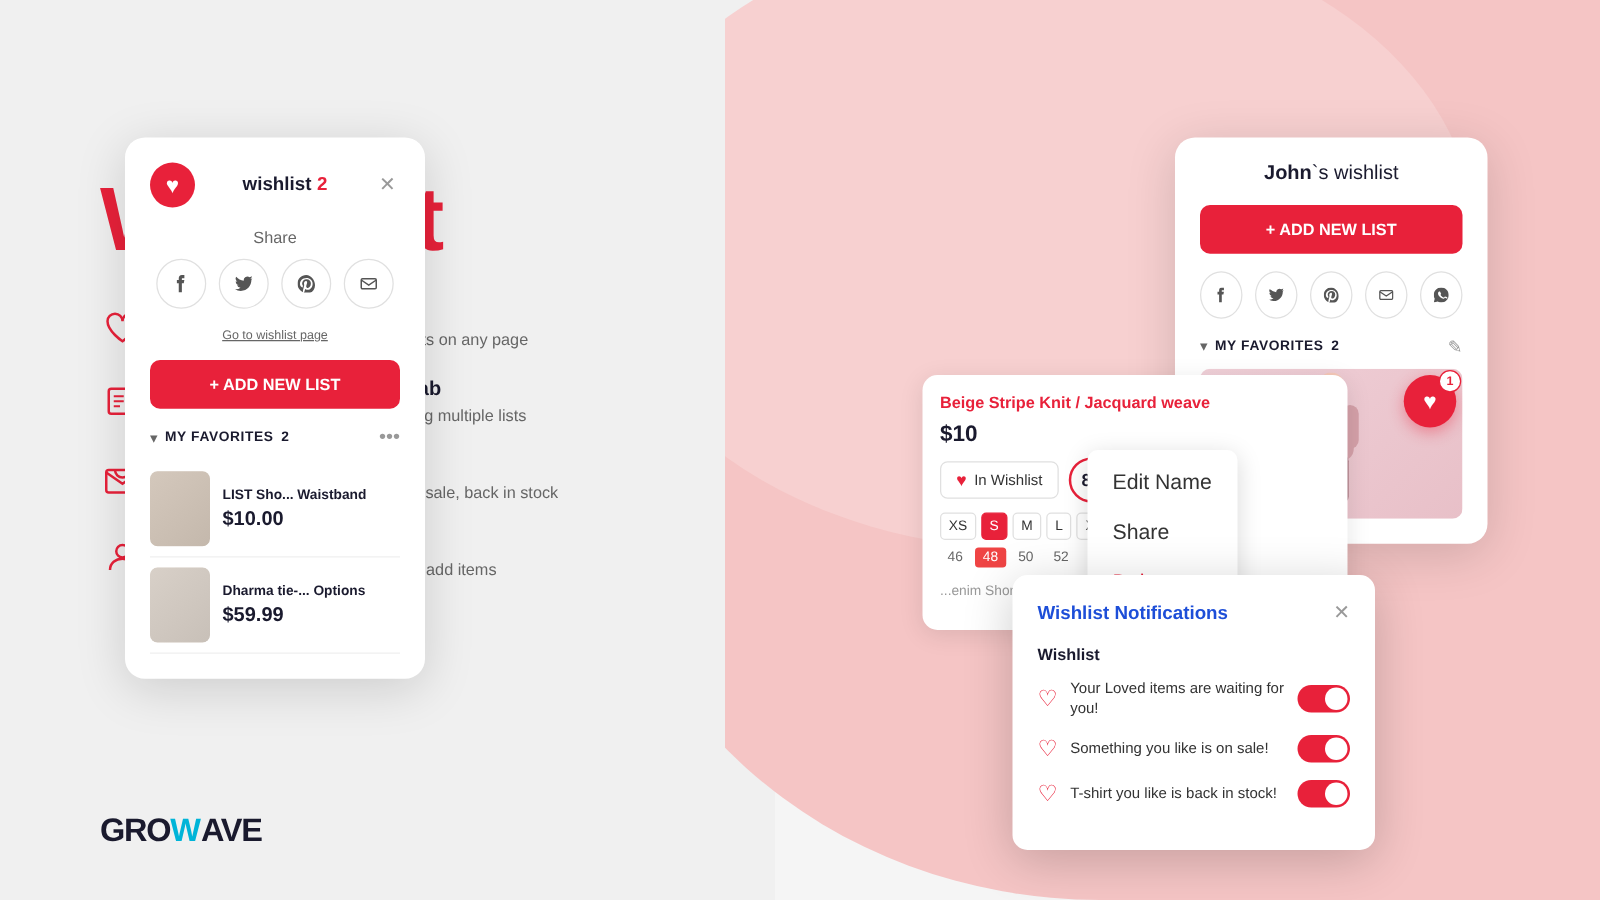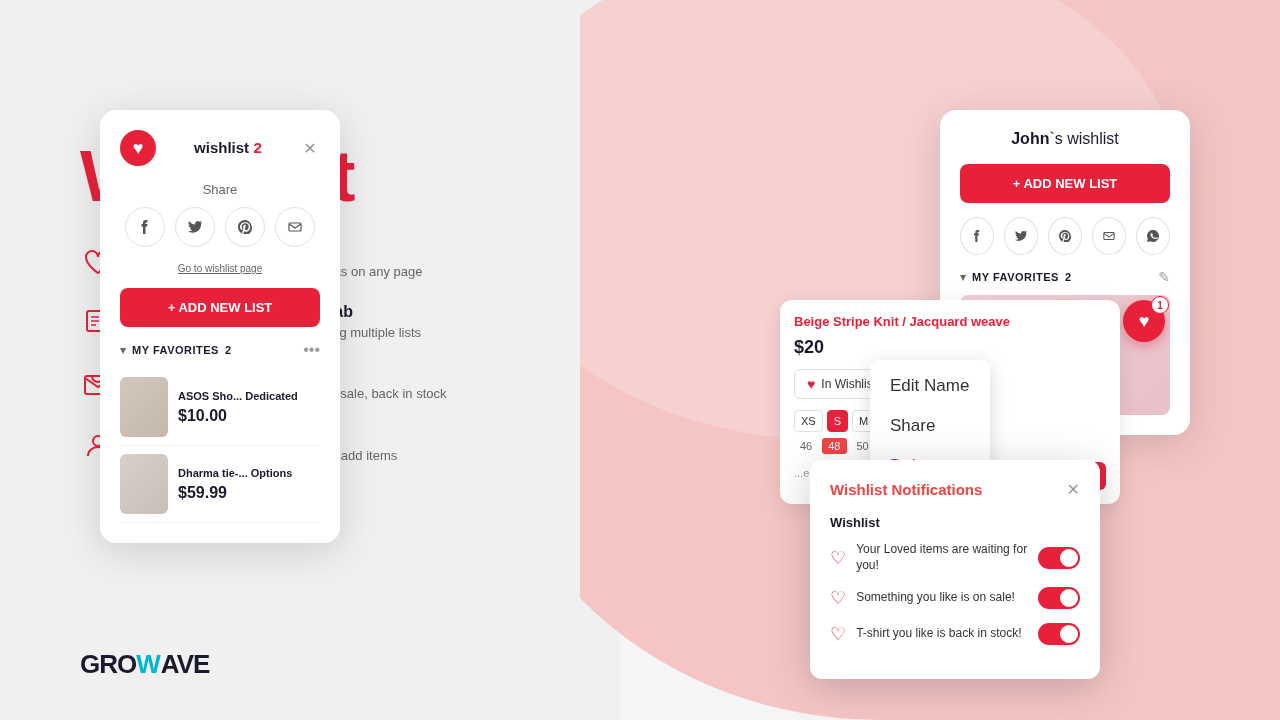--- a/index.html
+++ b/index.html
@@ -475,21 +475,21 @@
     .notif-header {
       display: flex;
       align-items: center;
       justify-content: space-between;
       margin-bottom: 16px;
     }
 
     .notif-title {
       font-size: 15px;
       font-weight: 700;
-      color: #ef4444;
+      color: #1d4ed8;
     }
 
     .notif-close {
       color: #999;
       font-size: 16px;
       cursor: pointer;
       background: none;
       border: none;
     }
 
@@ -725,21 +725,21 @@
         <span style="font-size:11px; font-weight:700; color:#1a1a2e;">2</span>
       </div>
       <span class="three-dots">•••</span>
     </div>
 
     <div class="product-item">
       <div class="product-img">
         <div style="width:100%;height:100%;background:linear-gradient(135deg,#d4c8bc,#c4b8ac);border-radius:6px;"></div>
       </div>
       <div class="product-info">
-        <h4>ASOS Sho... Dedicated</h4>
+        <h4>LIST Sho... Waistband</h4>
         <span class="price">$10.00</span>
       </div>
     </div>
 
     <div class="product-item">
       <div class="product-img">
         <div style="width:100%;height:100%;background:linear-gradient(135deg,#d8d0c8,#c8c0b8);border-radius:6px;"></div>
       </div>
       <div class="product-info">
         <h4>Dharma tie-... Options</h4>
@@ -814,23 +814,23 @@
       </svg>
     </div>
 
     <div class="heart-floating" style="position:absolute; right:5px; top:5px;">
       <span style="color:white; font-size:18px;">♥</span>
       <div class="heart-count">1</div>
     </div>
   </div>
 </div>
 
-<div class="product-detail-card" style="position:absolute; left:780px; top:300px; width:340px; z-index:12;">
+<div class="product-detail-card" style="position:absolute; left:738px; top:300px; width:340px; z-index:12;">
   <div class="product-detail-name">Beige Stripe Knit / Jacquard weave</div>
-  <div class="product-detail-price">$20</div>
+  <div class="product-detail-price">$10</div>
 
   <div class="product-detail-row">
     <div class="in-wishlist-btn">
       <span class="in-wishlist-heart">♥</span>
       <span>In Wishlist</span>
     </div>
     <div class="count-badge">85</div>
   </div>
 
   <div class="size-options">

